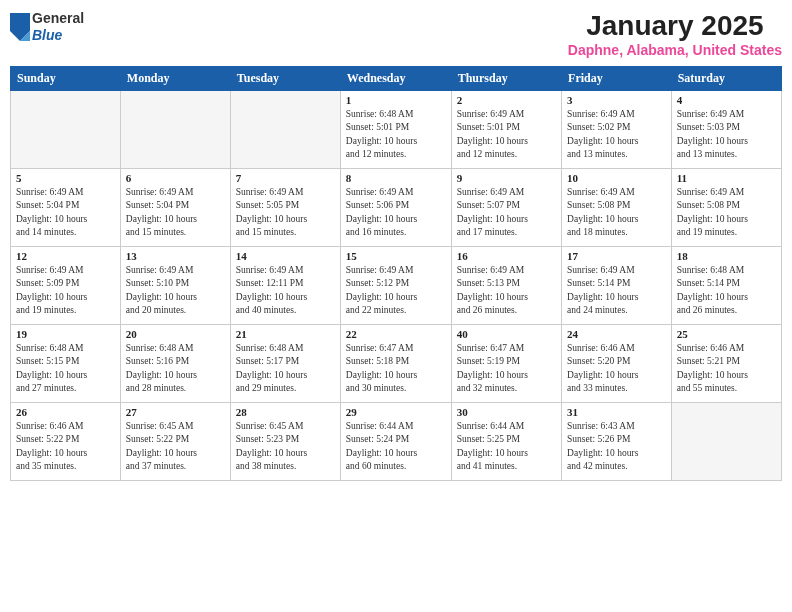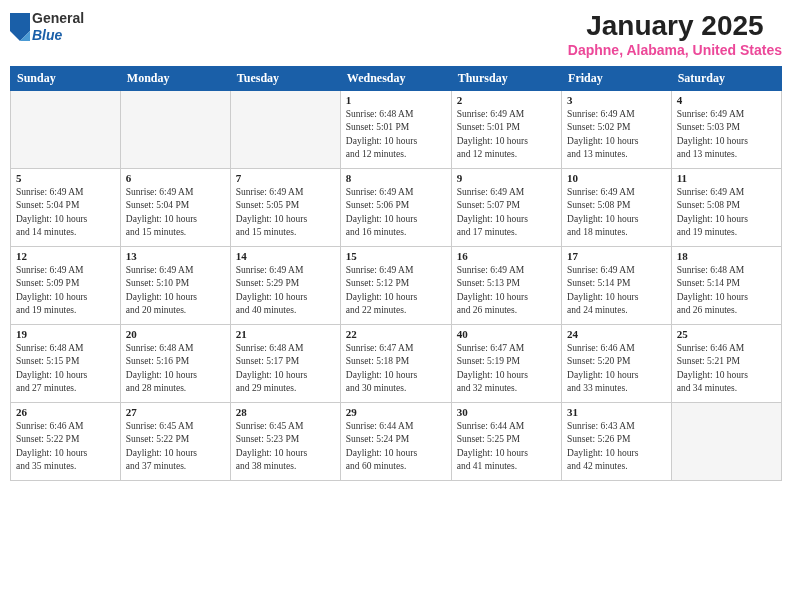--- a/index.html
+++ b/index.html
@@ -182,21 +182,21 @@
           <td>
             <div class="day-num">12</div>
             <div class="day-info"><span>Sunrise: 6:49 AM</span><br><span>Sunset: 5:09 PM</span><br><span>Daylight: 10 hours</span><br><span>and 19 minutes.</span></div>
           </td>
           <td>
             <div class="day-num">13</div>
             <div class="day-info"><span>Sunrise: 6:49 AM</span><br><span>Sunset: 5:10 PM</span><br><span>Daylight: 10 hours</span><br><span>and 20 minutes.</span></div>
           </td>
           <td>
             <div class="day-num">14</div>
-            <div class="day-info"><span>Sunrise: 6:49 AM</span><br><span>Sunset: 5:29 PM</span><br><span>Daylight: 10 hours</span><br><span>and 40 minutes.</span></div>
+            <div class="day-info"><span>Sunrise: 6:49 AM</span><br><span>Sunset: 12:11 PM</span><br><span>Daylight: 10 hours</span><br><span>and 40 minutes.</span></div>
           </td>
           <td>
             <div class="day-num">15</div>
             <div class="day-info"><span>Sunrise: 6:49 AM</span><br><span>Sunset: 5:12 PM</span><br><span>Daylight: 10 hours</span><br><span>and 22 minutes.</span></div>
           </td>
           <td>
             <div class="day-num">16</div>
             <div class="day-info"><span>Sunrise: 6:49 AM</span><br><span>Sunset: 5:13 PM</span><br><span>Daylight: 10 hours</span><br><span>and 26 minutes.</span></div>
           </td>
           <td>
@@ -228,21 +228,21 @@
           <td>
             <div class="day-num">40</div>
             <div class="day-info"><span>Sunrise: 6:47 AM</span><br><span>Sunset: 5:19 PM</span><br><span>Daylight: 10 hours</span><br><span>and 32 minutes.</span></div>
           </td>
           <td>
             <div class="day-num">24</div>
             <div class="day-info"><span>Sunrise: 6:46 AM</span><br><span>Sunset: 5:20 PM</span><br><span>Daylight: 10 hours</span><br><span>and 33 minutes.</span></div>
           </td>
           <td>
             <div class="day-num">25</div>
-            <div class="day-info"><span>Sunrise: 6:46 AM</span><br><span>Sunset: 5:21 PM</span><br><span>Daylight: 10 hours</span><br><span>and 34 minutes.</span></div>
+            <div class="day-info"><span>Sunrise: 6:46 AM</span><br><span>Sunset: 5:21 PM</span><br><span>Daylight: 10 hours</span><br><span>and 55 minutes.</span></div>
           </td>
         </tr>
         <tr class="week-row">
           <td>
             <div class="day-num">26</div>
             <div class="day-info"><span>Sunrise: 6:46 AM</span><br><span>Sunset: 5:22 PM</span><br><span>Daylight: 10 hours</span><br><span>and 35 minutes.</span></div>
           </td>
           <td>
             <div class="day-num">27</div>
             <div class="day-info"><span>Sunrise: 6:45 AM</span><br><span>Sunset: 5:22 PM</span><br><span>Daylight: 10 hours</span><br><span>and 37 minutes.</span></div>

